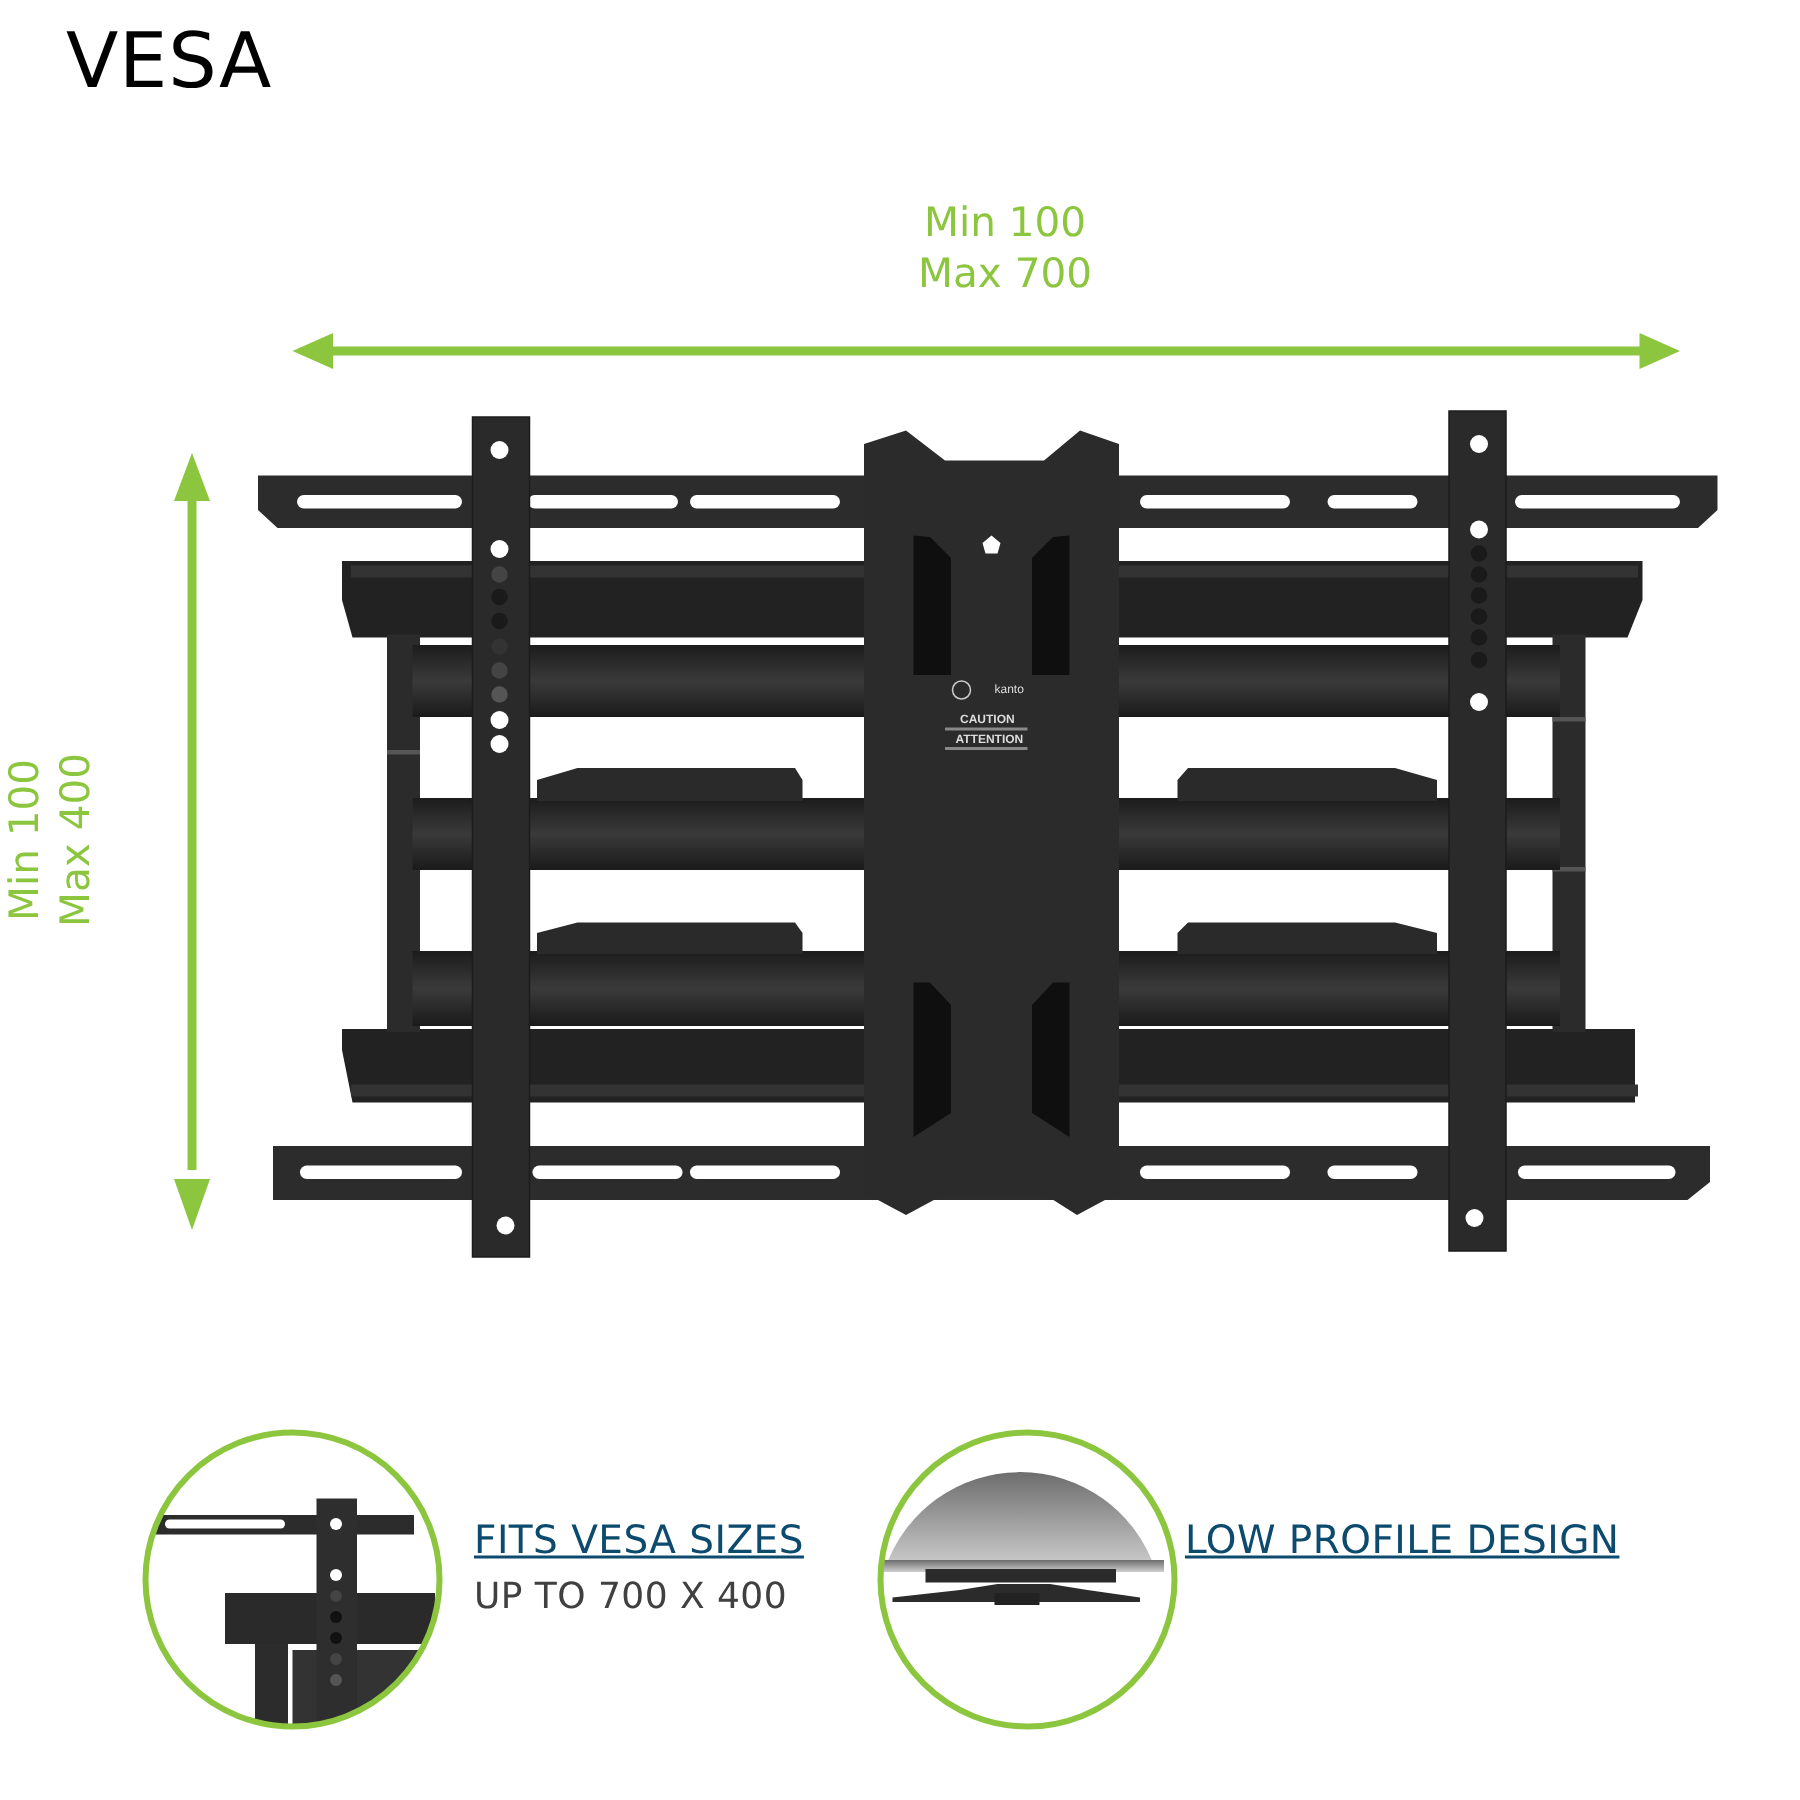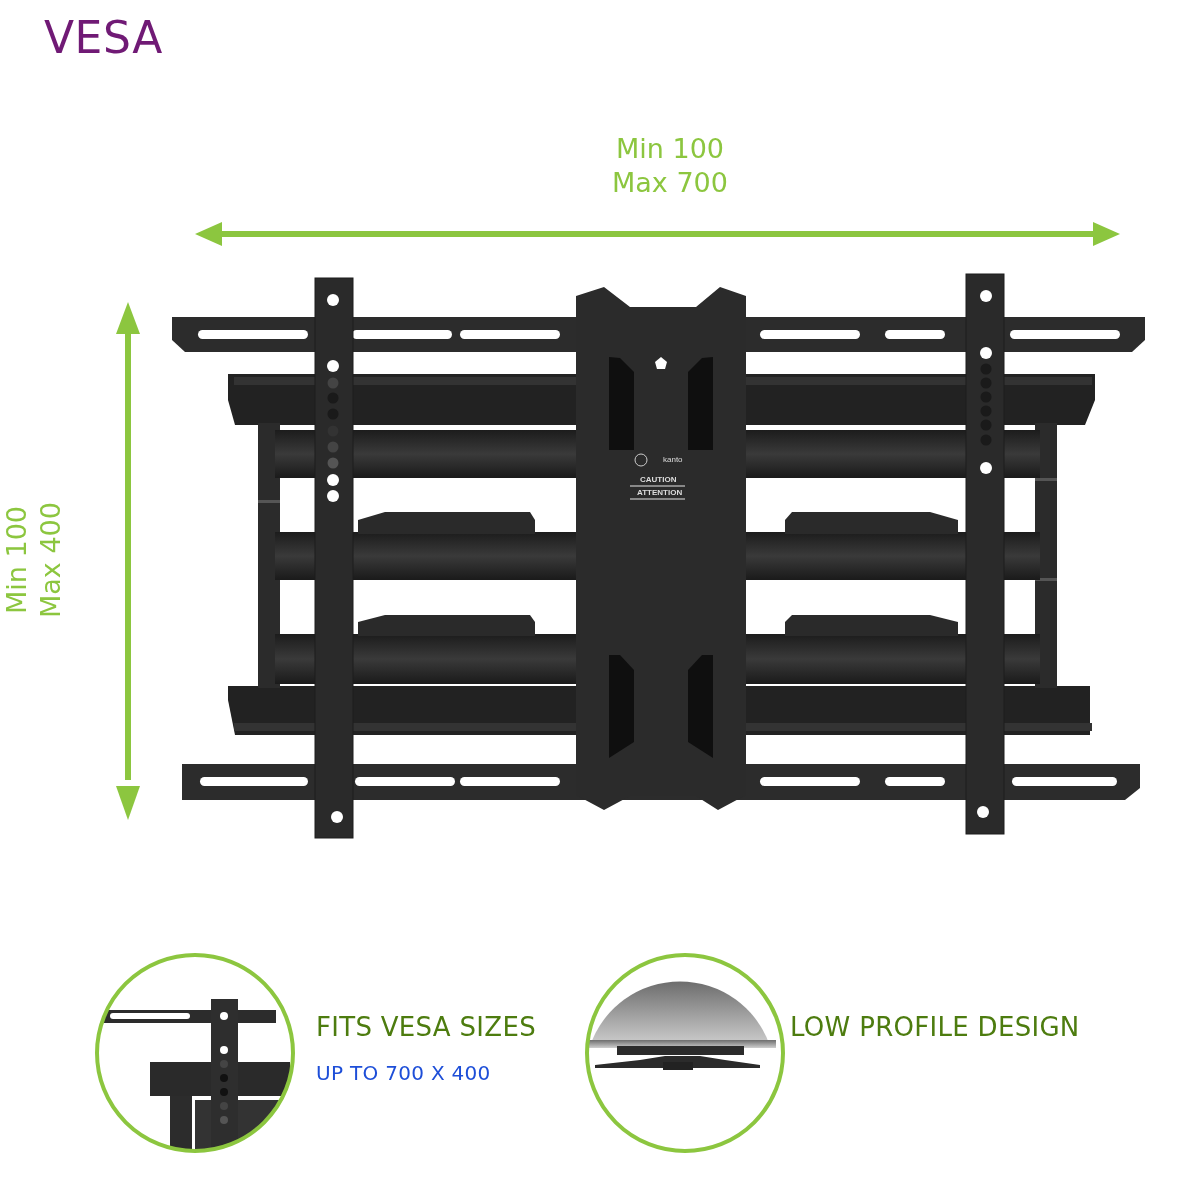--- a/index.html
+++ b/index.html
@@ -1,25 +1,25 @@
 <!DOCTYPE html>
 <html><head>
 <meta charset="utf-8">
 <style>
   html,body{margin:0;padding:0;background:#ffffff;}
   body{width:1200px;height:1200px;position:relative;overflow:hidden;font-family:"DejaVu Sans","Liberation Sans",sans-serif;}
-  .title{position:absolute;left:44px;top:12px;font-size:44px;font-weight:400;color:#701a75;letter-spacing:0.5px;}
+  .title{position:absolute;left:44px;top:12px;font-size:51px;font-weight:400;color:#000000;letter-spacing:0.5px;}
   .hdim{position:absolute;left:520px;top:132px;width:300px;text-align:center;font-size:27px;line-height:34px;color:#8cc63f;}
   .vdim{position:absolute;left:-110px;top:520px;width:300px;height:80px;text-align:center;font-size:27px;line-height:34px;color:#8cc63f;transform:rotate(-90deg);transform-origin:center center;}
   .vdim span{display:block;}
   .hdim span{display:block;}
   svg.main{position:absolute;left:0;top:0;}
   .feature{position:absolute;}
-  .feat-title{font-size:26px;color:#4d7c0f;letter-spacing:0.3px;white-space:nowrap;}
-  .feat-sub{font-size:20px;color:#1d4ed8;margin-top:19px;letter-spacing:0.3px;white-space:nowrap;}
+  .feat-title{font-size:26px;color:#0c4a6e;letter-spacing:0.3px;white-space:nowrap;text-decoration:underline;}
+  .feat-sub{font-size:24px;color:#404040;margin-top:8px;letter-spacing:0.3px;white-space:nowrap;}
 </style>
 </head>
 <body>
 
 <div class="title">VESA</div>
 
 <div class="hdim">
   <span>Min 100</span>
   <span>Max 700</span>
 </div>

